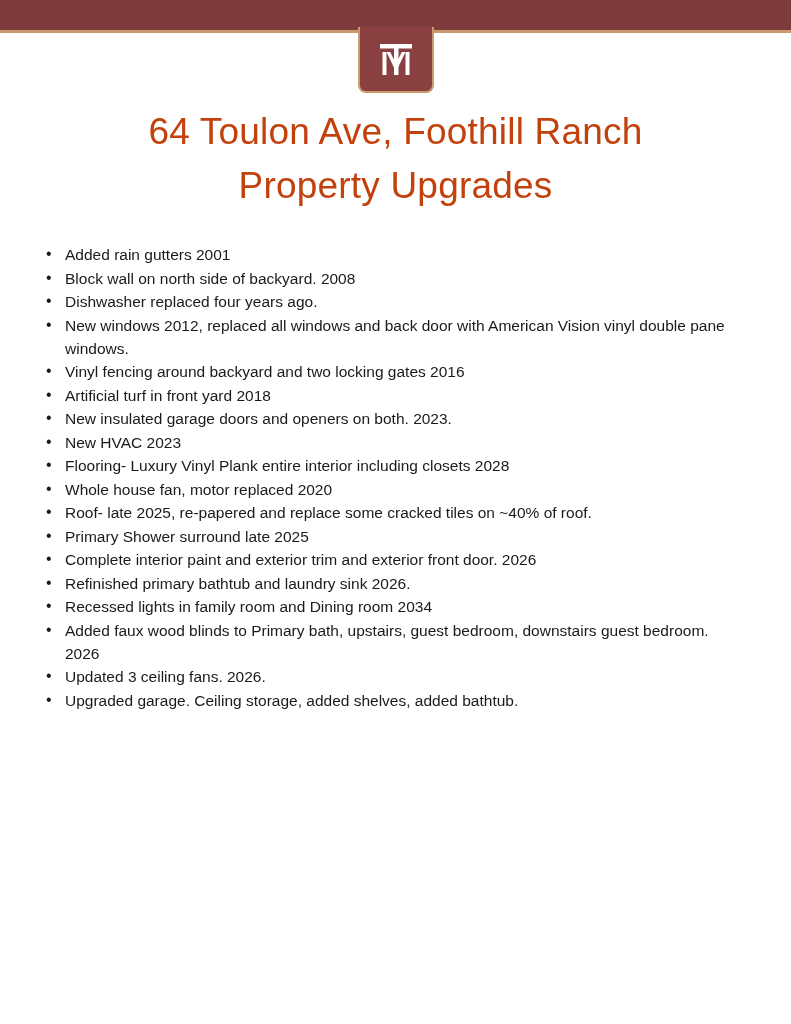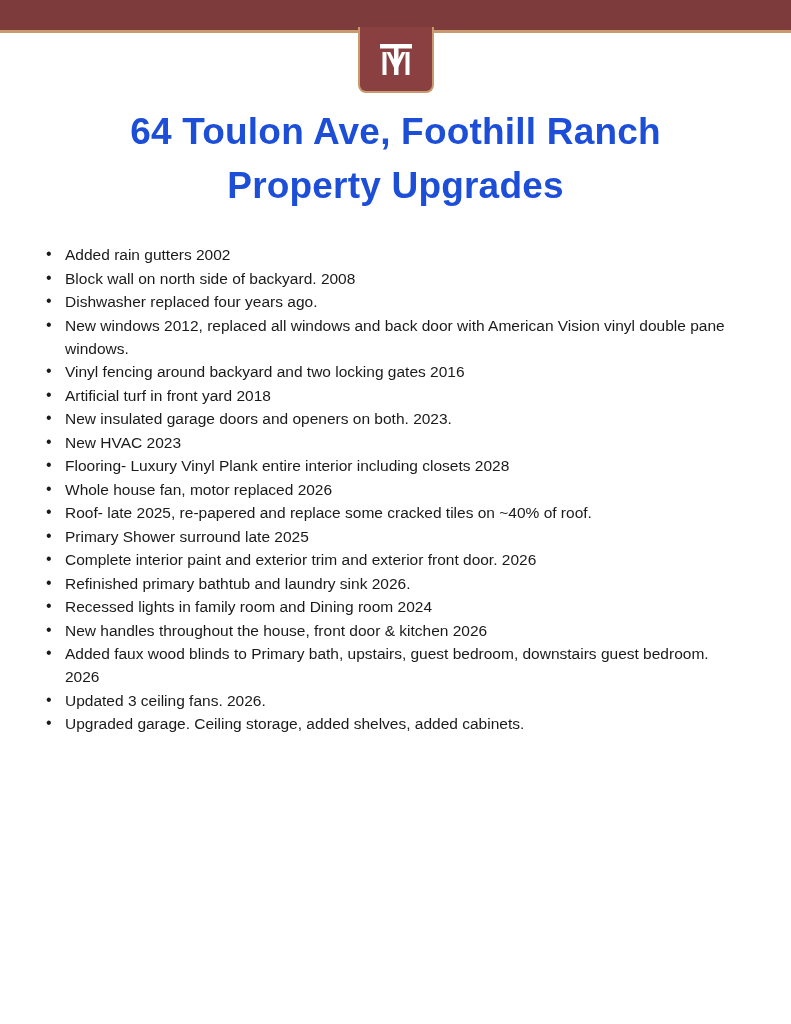--- a/index.html
+++ b/index.html
@@ -62,22 +62,22 @@
   .title-wrap {
     position: absolute;
     top: 105px;
     left: 0;
     width: 791px;
     text-align: center;
   }
   .doc-title {
     font-size: 37px;
     line-height: 54px;
-    font-weight: 700;
-    color: #1d4ed8;
+    font-weight: 400;
+    color: #c2410c;
     letter-spacing: 0.2px;
     margin: 0;
     padding: 0 60px;
     box-sizing: border-box;
   }
   
   .content {
     position: absolute;
     top: 243px;
     left: 0;
@@ -134,35 +134,34 @@
 
   <div class="title-wrap">
     <h1 class="doc-title">
       <span>64 Toulon Ave, Foothill Ranch</span><br>
       <span>Property Upgrades</span>
     </h1>
   </div>
 
   <div class="content">
     <ul class="upgrades">
-      <li>Added rain gutters 2002</li>
+      <li>Added rain gutters 2001</li>
       <li>Block wall on north side of backyard. 2008</li>
       <li>Dishwasher replaced four years ago.</li>
       <li>New windows 2012, replaced all windows and back door with American Vision vinyl double pane windows.</li>
       <li>Vinyl fencing around backyard and two locking gates 2016</li>
       <li>Artificial turf in front yard 2018</li>
       <li>New insulated garage doors and openers on both. 2023.</li>
       <li>New HVAC 2023</li>
       <li>Flooring- Luxury Vinyl Plank entire interior including closets 2028</li>
-      <li>Whole house fan, motor replaced 2026</li>
+      <li>Whole house fan, motor replaced 2020</li>
       <li>Roof- late 2025,  re-papered and replace some cracked tiles on ~40% of roof.</li>
       <li>Primary Shower surround late 2025</li>
       <li>Complete interior paint and exterior trim and exterior front door. 2026</li>
       <li>Refinished primary bathtub and laundry sink 2026.</li>
-      <li>Recessed lights in family room and Dining room 2024</li>
-      <li>New handles throughout the house, front door &amp; kitchen 2026</li>
+      <li>Recessed lights in family room and Dining room 2034</li>
       <li>Added faux wood blinds to Primary bath, upstairs, guest bedroom, downstairs guest bedroom. 2026</li>
       <li>Updated 3 ceiling fans. 2026.</li>
-      <li>Upgraded garage. Ceiling storage, added shelves, added cabinets.</li>
+      <li>Upgraded garage. Ceiling storage, added shelves, added bathtub.</li>
     </ul>
   </div>
 
 </div>
 
 </body></html>

